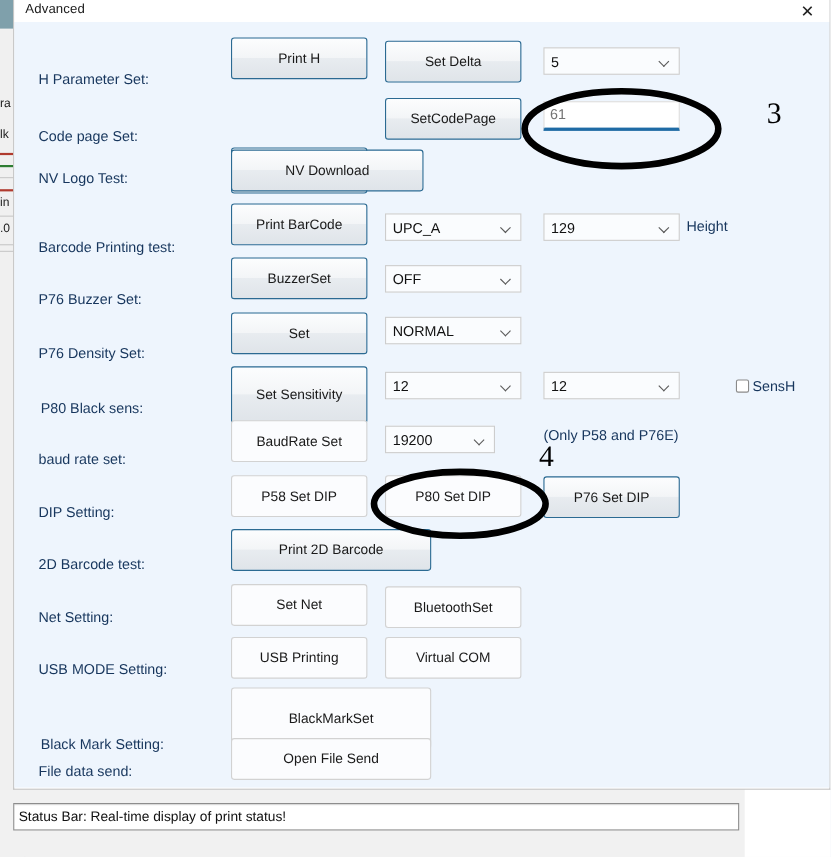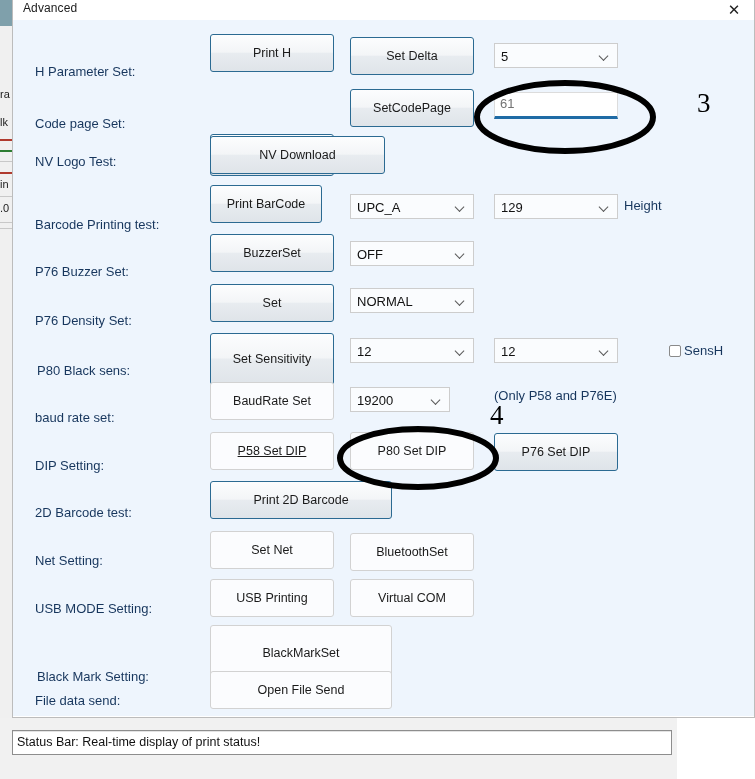--- a/index.html
+++ b/index.html
@@ -287,21 +287,21 @@
       <div class="btn blue" style="left:197px; top:66px; width:124px; height:42px;margin-top:48px;">PrintCodePage</div>
       <div class="btn blue" style="left:337px; top:69px; width:124px; height:38px;">SetCodePage</div>
       <div class="textinput" style="left:481px; top:72px; width:124px; height:27px;">
         <span class="tval">61</span>
       </div>
 
       <div class="lbl" style="left:22px; top:134px;">NV Logo Test:</div>
       <div class="btn blue" style="left:197px; top:116px; width:175px; height:38px;">NV Download</div>
 
       <div class="lbl" style="left:22px; top:197px;">Barcode Printing test:</div>
-      <div class="btn blue" style="left:197px; top:165px; width:112px; height:38px;">Print BarCode</div>
+      <div class="btn blue" style="left:197px; top:165px; width:124px; height:38px;">Print BarCode</div>
       <div class="combo" style="left:337px; top:174px; width:124px; height:25px;">
         <span class="cval">UPC_A</span>
         <span class="carrow"></span>
       </div>
       <div class="combo" style="left:481px; top:174px; width:124px; height:25px;">
         <span class="cval">129</span>
         <span class="carrow"></span>
       </div>
       <div class="note" style="left:611px; top:178px;">Height</div>
 
@@ -336,21 +336,21 @@
 
       <div class="lbl" style="left:22px; top:390px;">baud rate set:</div>
       <div class="btn flat" style="left:197px; top:362px; width:124px; height:38px;">BaudRate Set</div>
       <div class="combo" style="left:337px; top:367px; width:100px; height:25px;">
         <span class="cval">19200</span>
         <span class="carrow"></span>
       </div>
       <div class="note" style="left:481px; top:368px;">(Only P58 and P76E)</div>
 
       <div class="lbl" style="left:22px; top:438px;">DIP Setting:</div>
-      <div class="btn flat" style="left:197px; top:412px; width:124px; height:38px;text-decoration:underline;">P58 Set DIP</div>
+      <div class="btn flat" style="left:197px; top:412px; width:124px; height:38px;">P58 Set DIP</div>
       <div class="btn flat" style="left:337px; top:412px; width:124px; height:38px;">P80 Set DIP</div>
       <div class="btn blue" style="left:481px; top:413px; width:124px; height:38px;">P76 Set DIP</div>
 
       <div class="lbl" style="left:22px; top:485px;">2D Barcode test:</div>
       <div class="btn blue" style="left:197px; top:461px; width:182px; height:38px;">Print 2D Barcode</div>
 
       <div class="lbl" style="left:22px; top:533px;">Net Setting:</div>
       <div class="btn flat" style="left:197px; top:511px; width:124px; height:38px;">Set Net</div>
       <div class="btn flat" style="left:337px; top:513px; width:124px; height:38px;">BluetoothSet</div>
 

